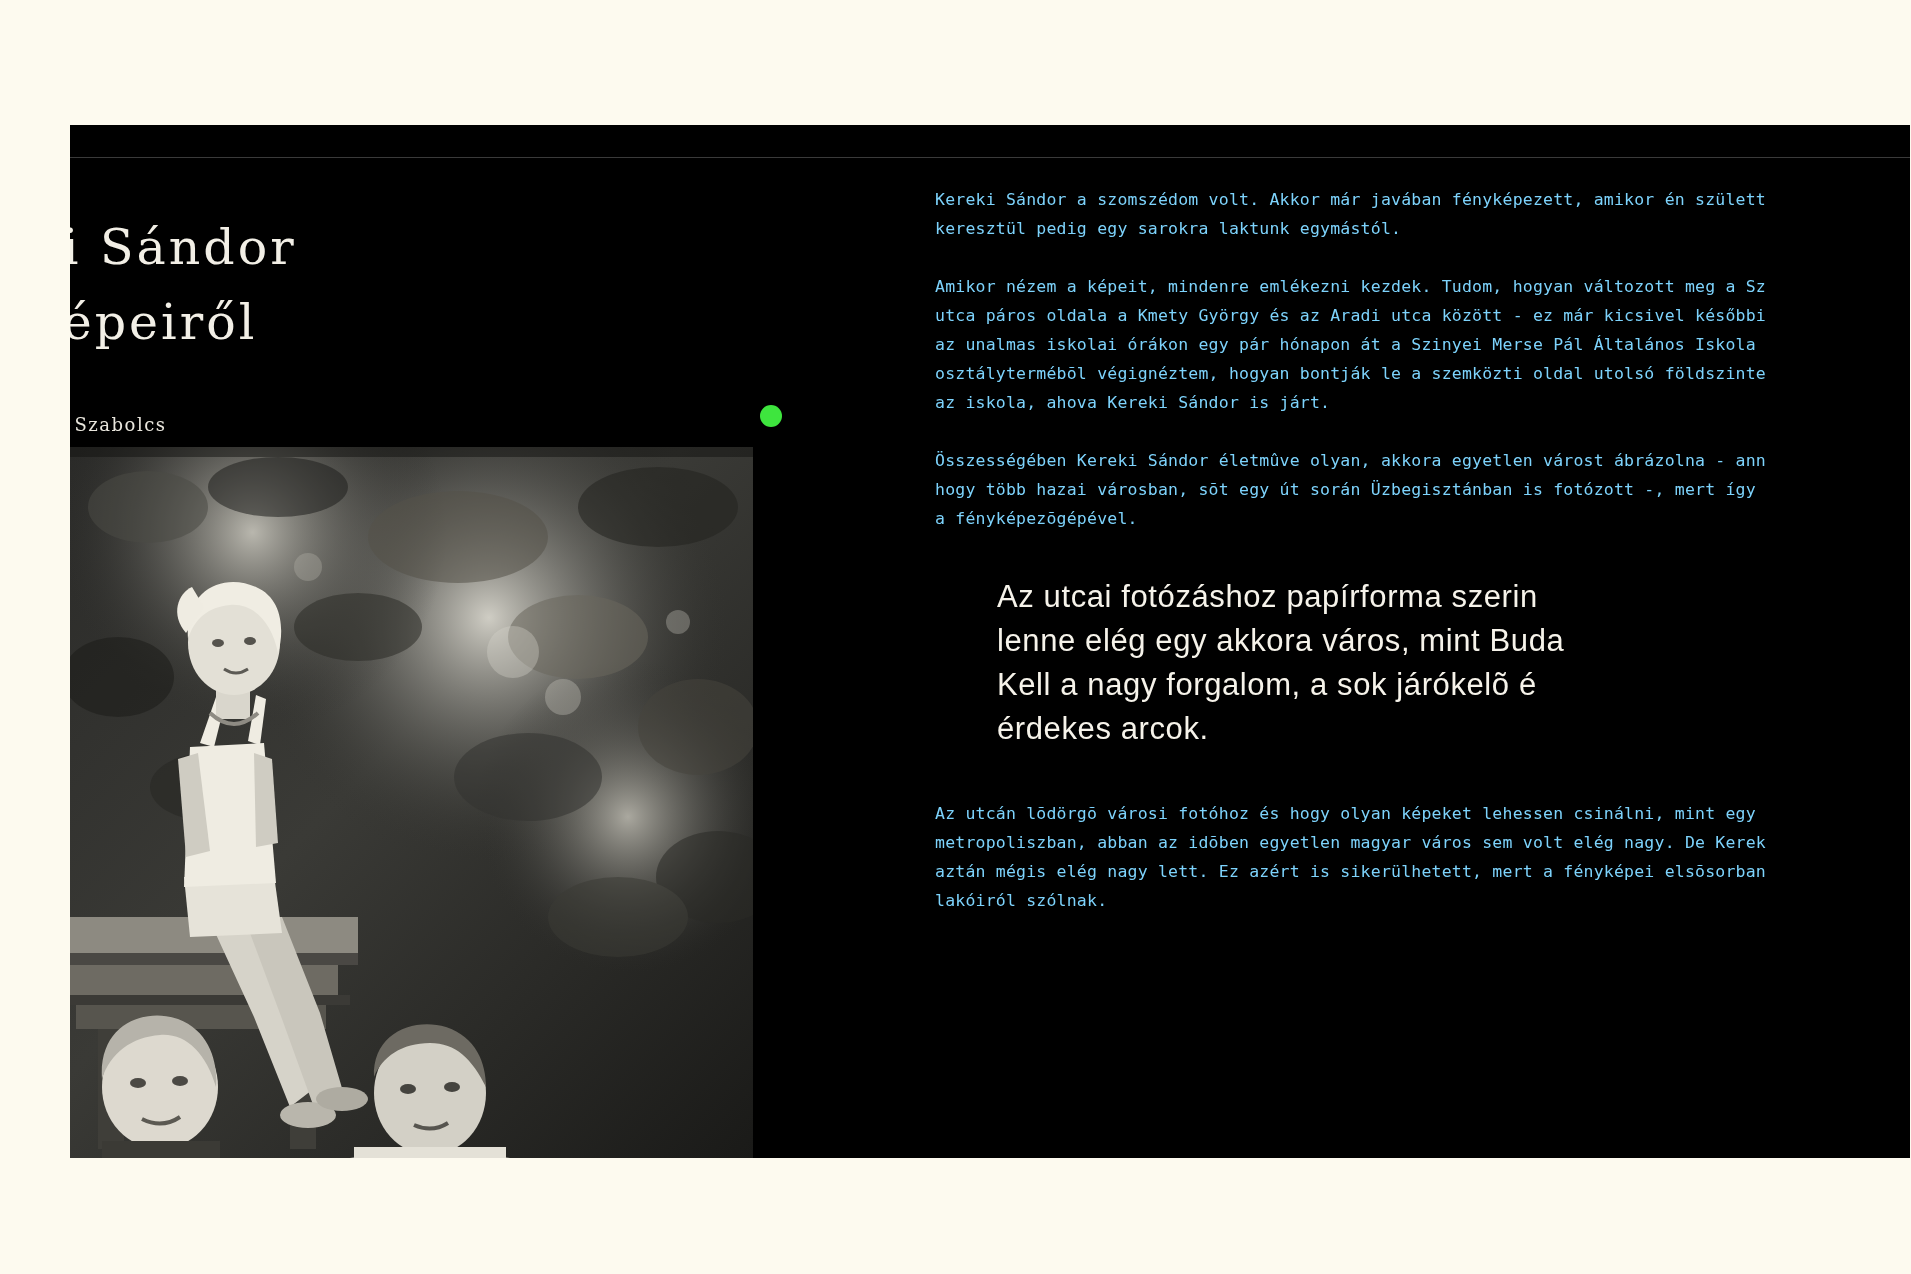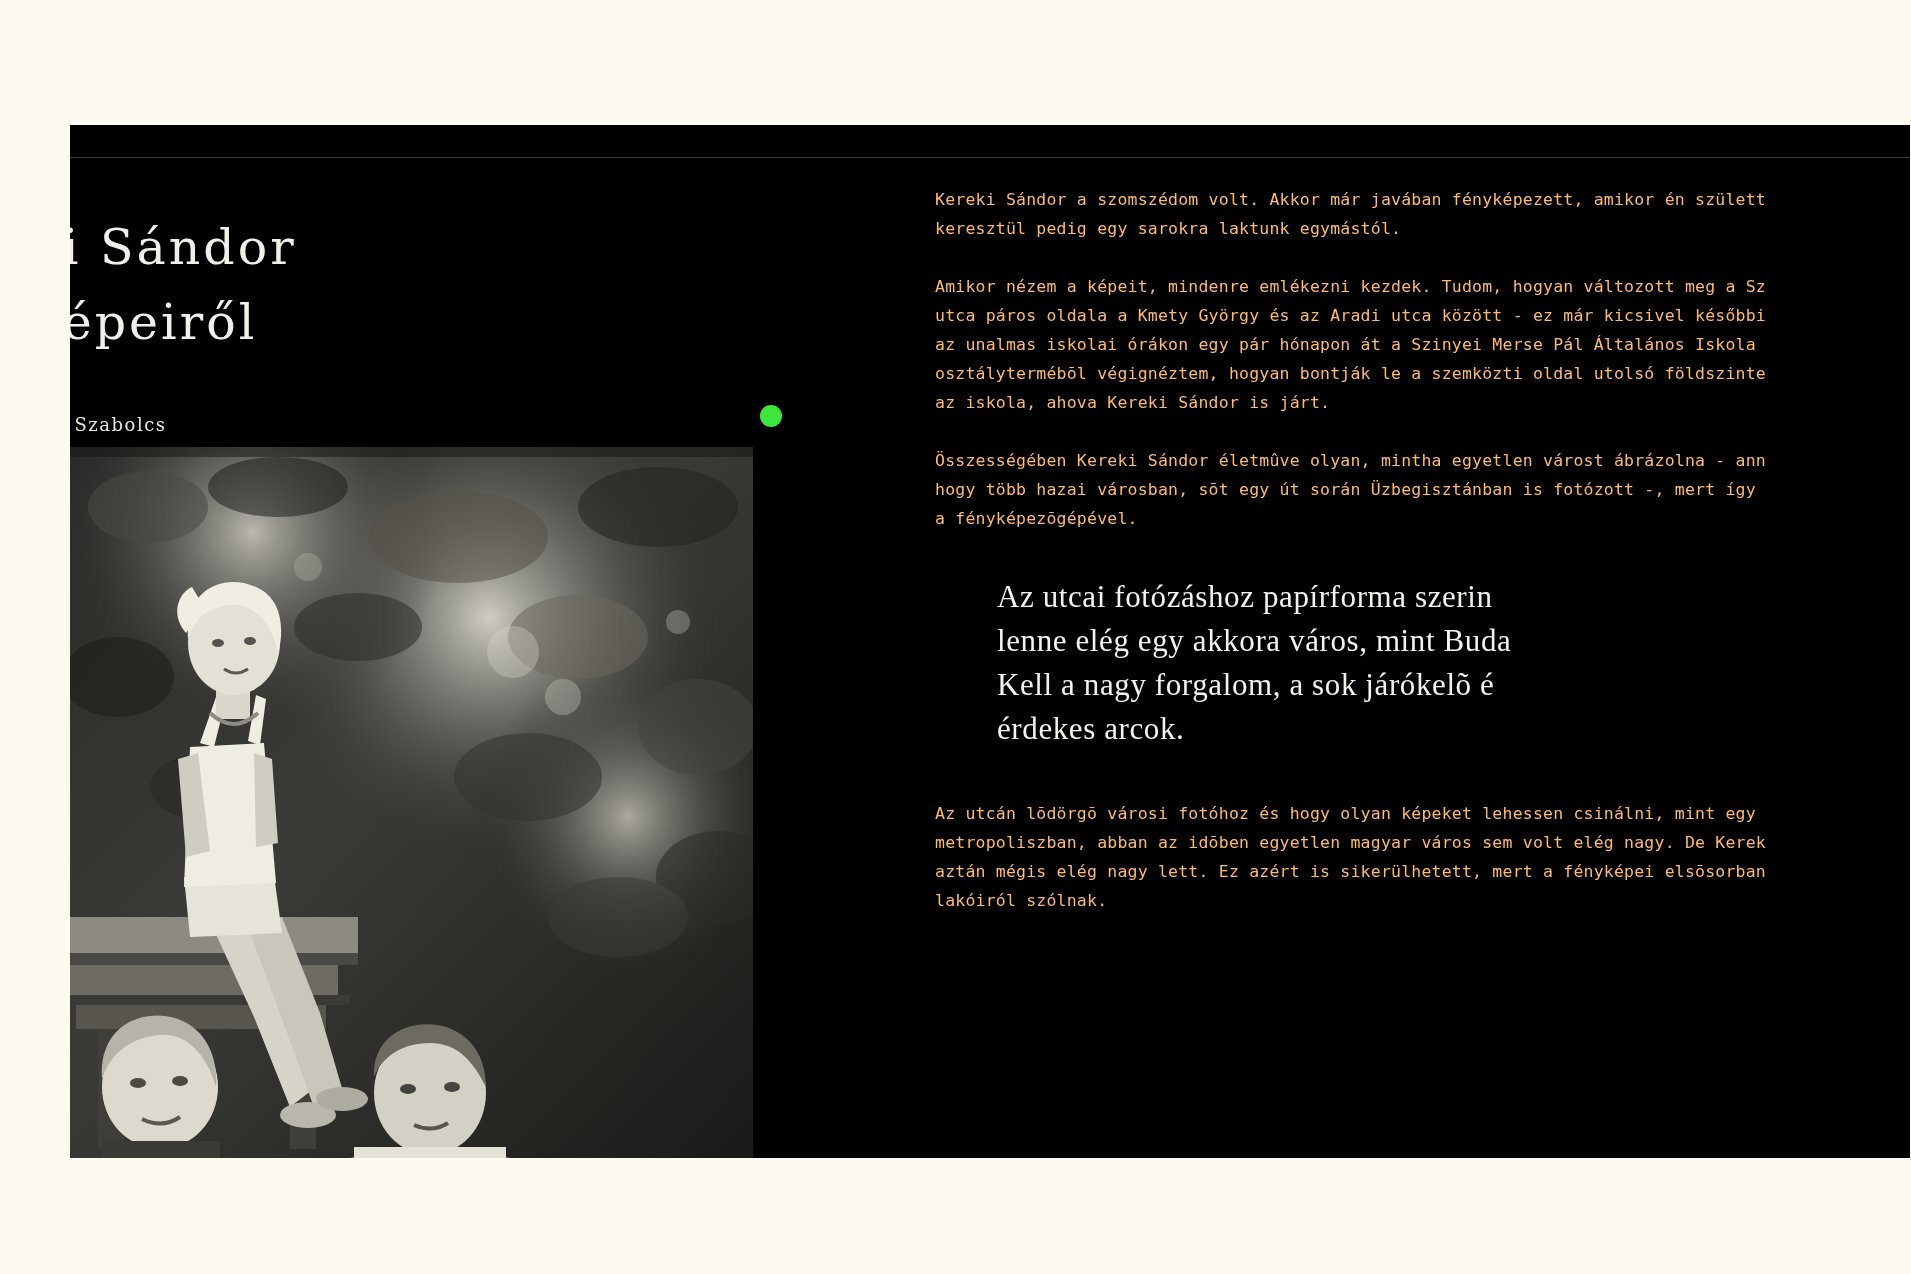--- a/index.html
+++ b/index.html
@@ -92,32 +92,32 @@
 
   
   #body-col {
     position: absolute;
     left: 865px;
     top: 60px;
     width: 900px;
   }
 
   .para {
-    color: #fdba74;
+    color: #7dd3fc;
     font-family: "DejaVu Sans Mono", monospace;
     font-size: 16.5px;
     line-height: 29px;
     letter-spacing: 0.2px;
     margin: 0 0 29px 0;
     white-space: pre-wrap;
   }
 
   .pullquote {
     color: #f6f3ea;
-    font-family: Liberation Serif, serif;
+    font-family: Liberation Sans, sans-serif;
     font-size: 31px;
     line-height: 44px;
     letter-spacing: 0.6px;
     margin: 42px 0 48px 62px;
     white-space: pre-wrap;
   }
 </style>
 </head>
 <body>
 
@@ -249,21 +249,21 @@
     </div>
 
     <div id="body-col">
       <p class="para">Kereki Sándor a szomszédom volt. Akkor már javában fényképezett, amikor én születt
 keresztül pedig egy sarokra laktunk egymástól.</p>
       <p class="para">Amikor nézem a képeit, mindenre emlékezni kezdek. Tudom, hogyan változott meg a Sz
 utca páros oldala a Kmety György és az Aradi utca között - ez már kicsivel későbbi
 az unalmas iskolai órákon egy pár hónapon át a Szinyei Merse Pál Általános Iskola
 osztálytermébõl végignéztem, hogyan bontják le a szemközti oldal utolsó földszinte
 az iskola, ahova Kereki Sándor is járt.</p>
-      <p class="para">Összességében Kereki Sándor életmûve olyan, mintha egyetlen várost ábrázolna - ann
+      <p class="para">Összességében Kereki Sándor életmûve olyan, akkora egyetlen várost ábrázolna - ann
 hogy több hazai városban, sõt egy út során Üzbegisztánban is fotózott -, mert így
 a fényképezõgépével.</p>
       <blockquote class="pullquote">Az utcai fotózáshoz papírforma szerin
 lenne elég egy akkora város, mint Buda
 Kell a nagy forgalom, a sok járókelõ é
 érdekes arcok.</blockquote>
       <p class="para">Az utcán lõdörgõ városi fotóhoz és hogy olyan képeket lehessen csinálni, mint egy
 metropoliszban, abban az idõben egyetlen magyar város sem volt elég nagy. De Kerek
 aztán mégis elég nagy lett. Ez azért is sikerülhetett, mert a fényképei elsõsorban
 lakóiról szólnak.</p>

